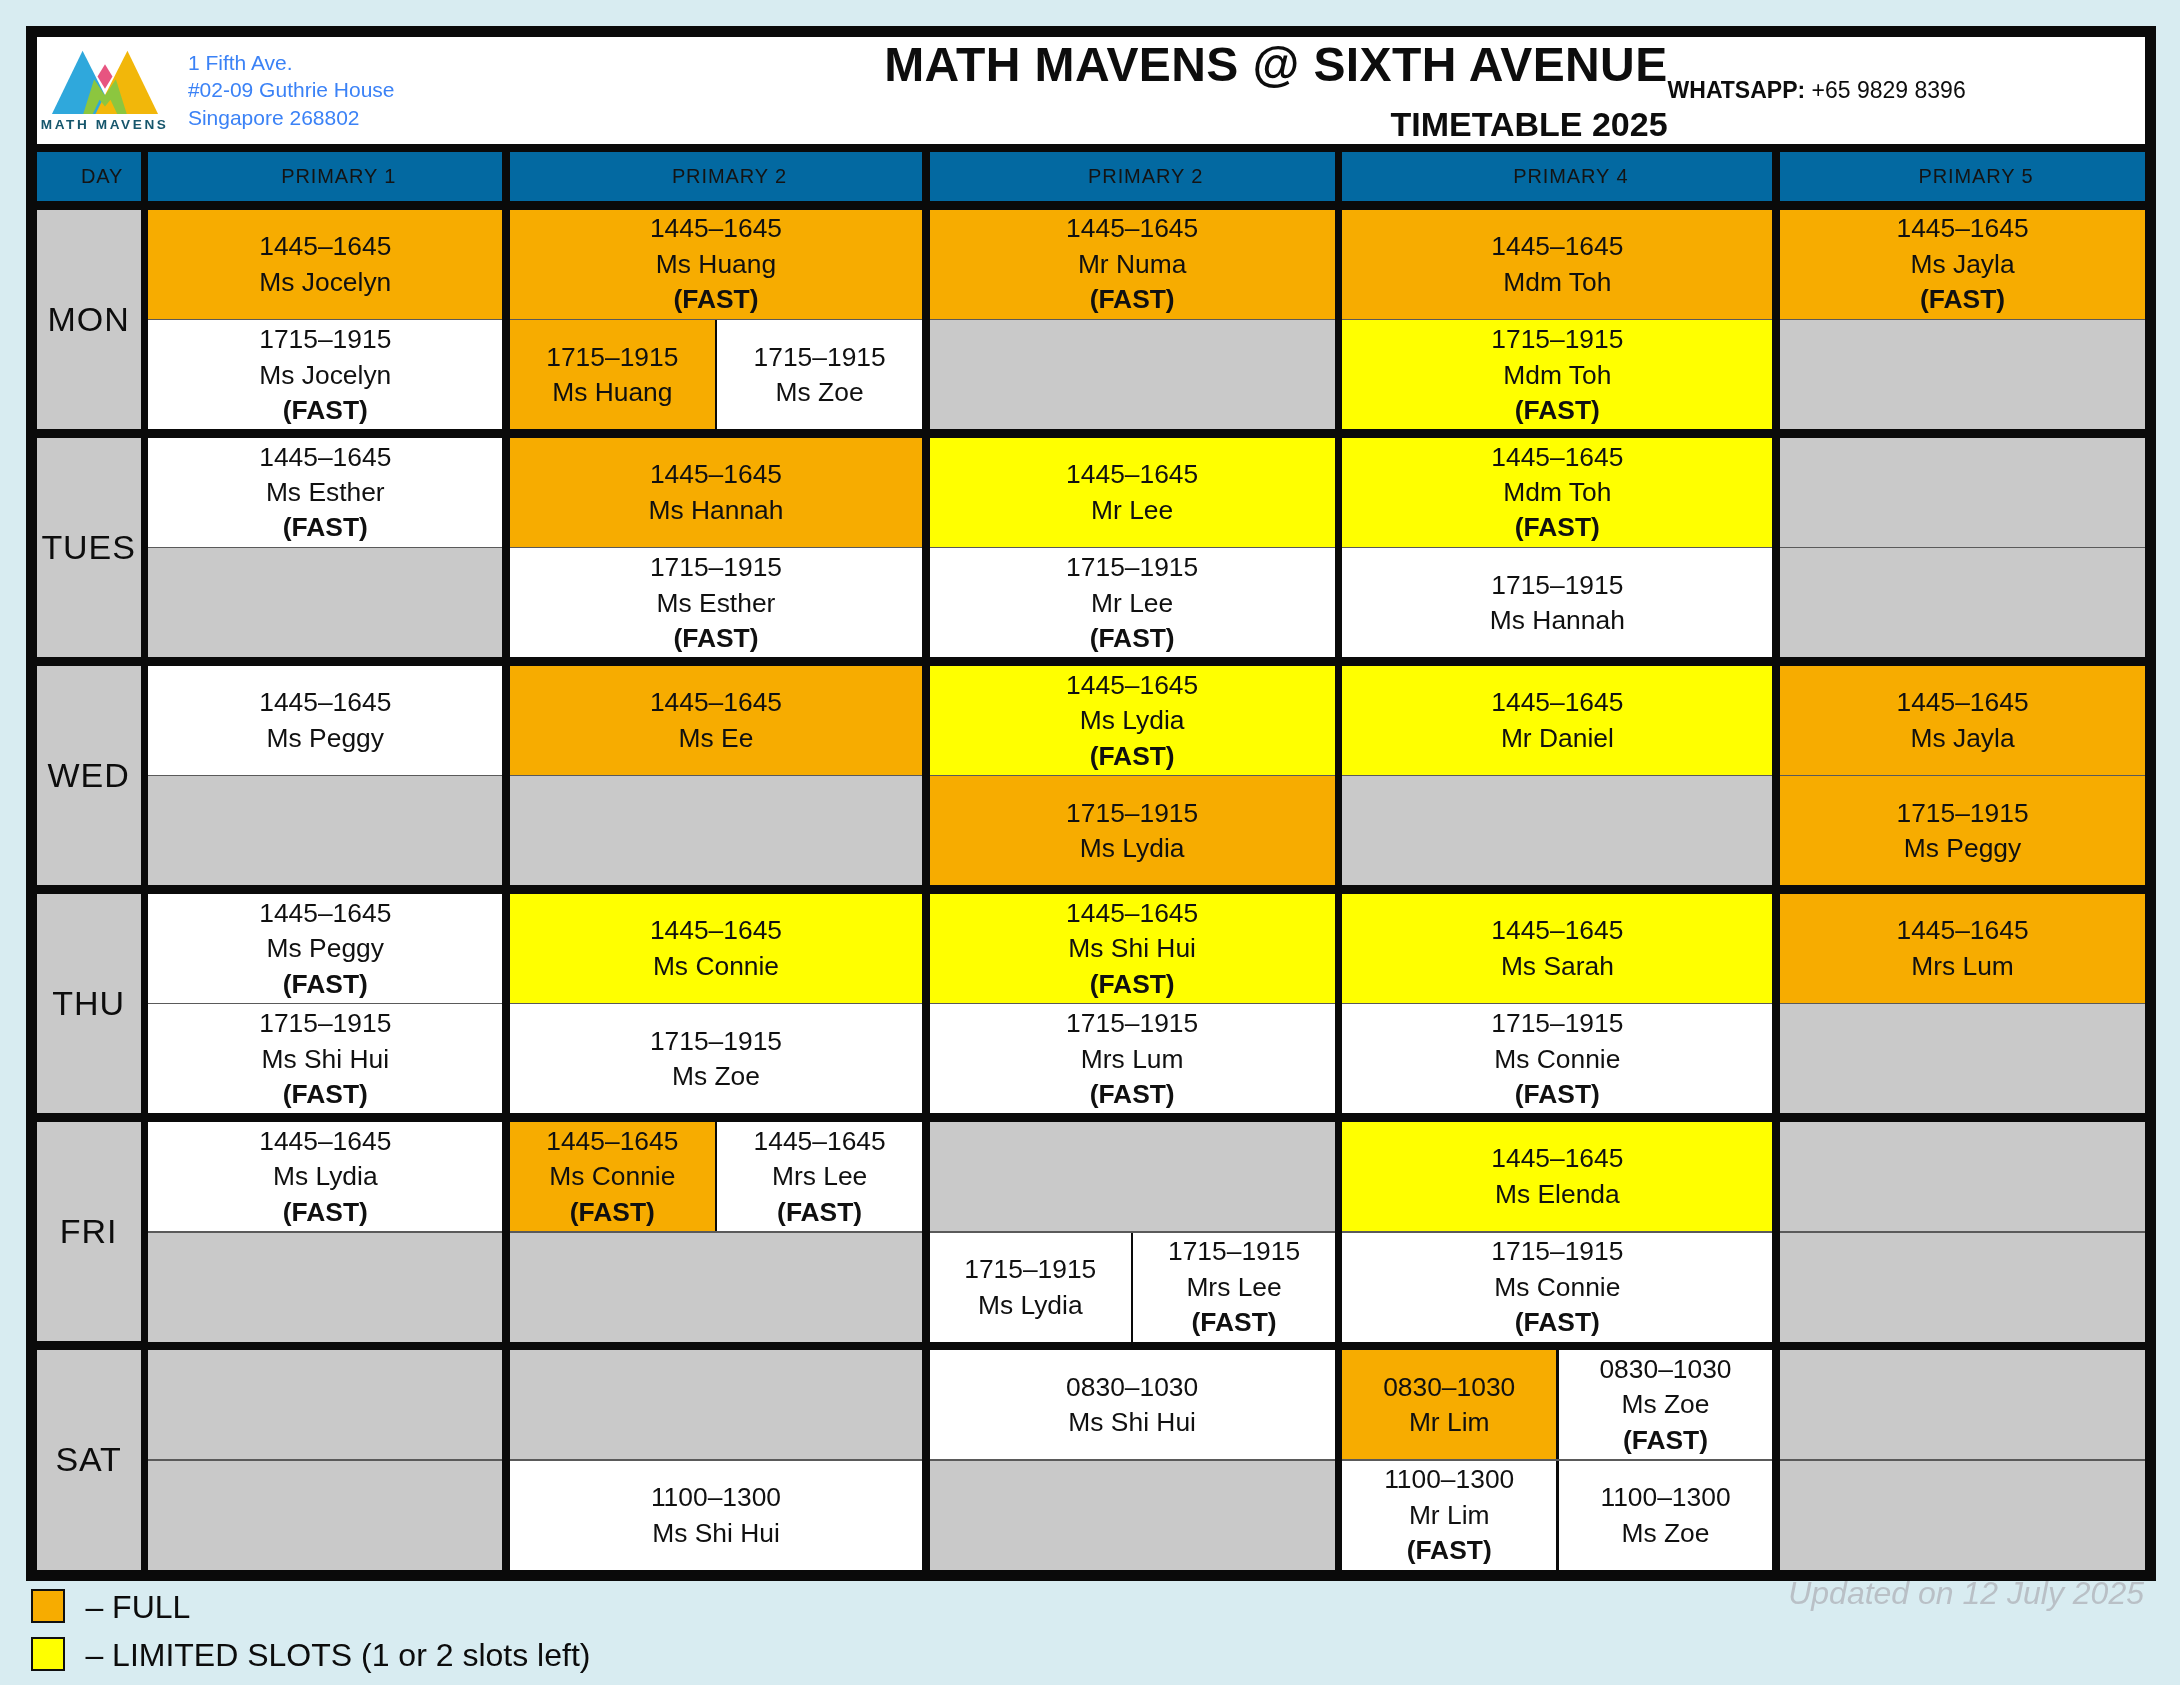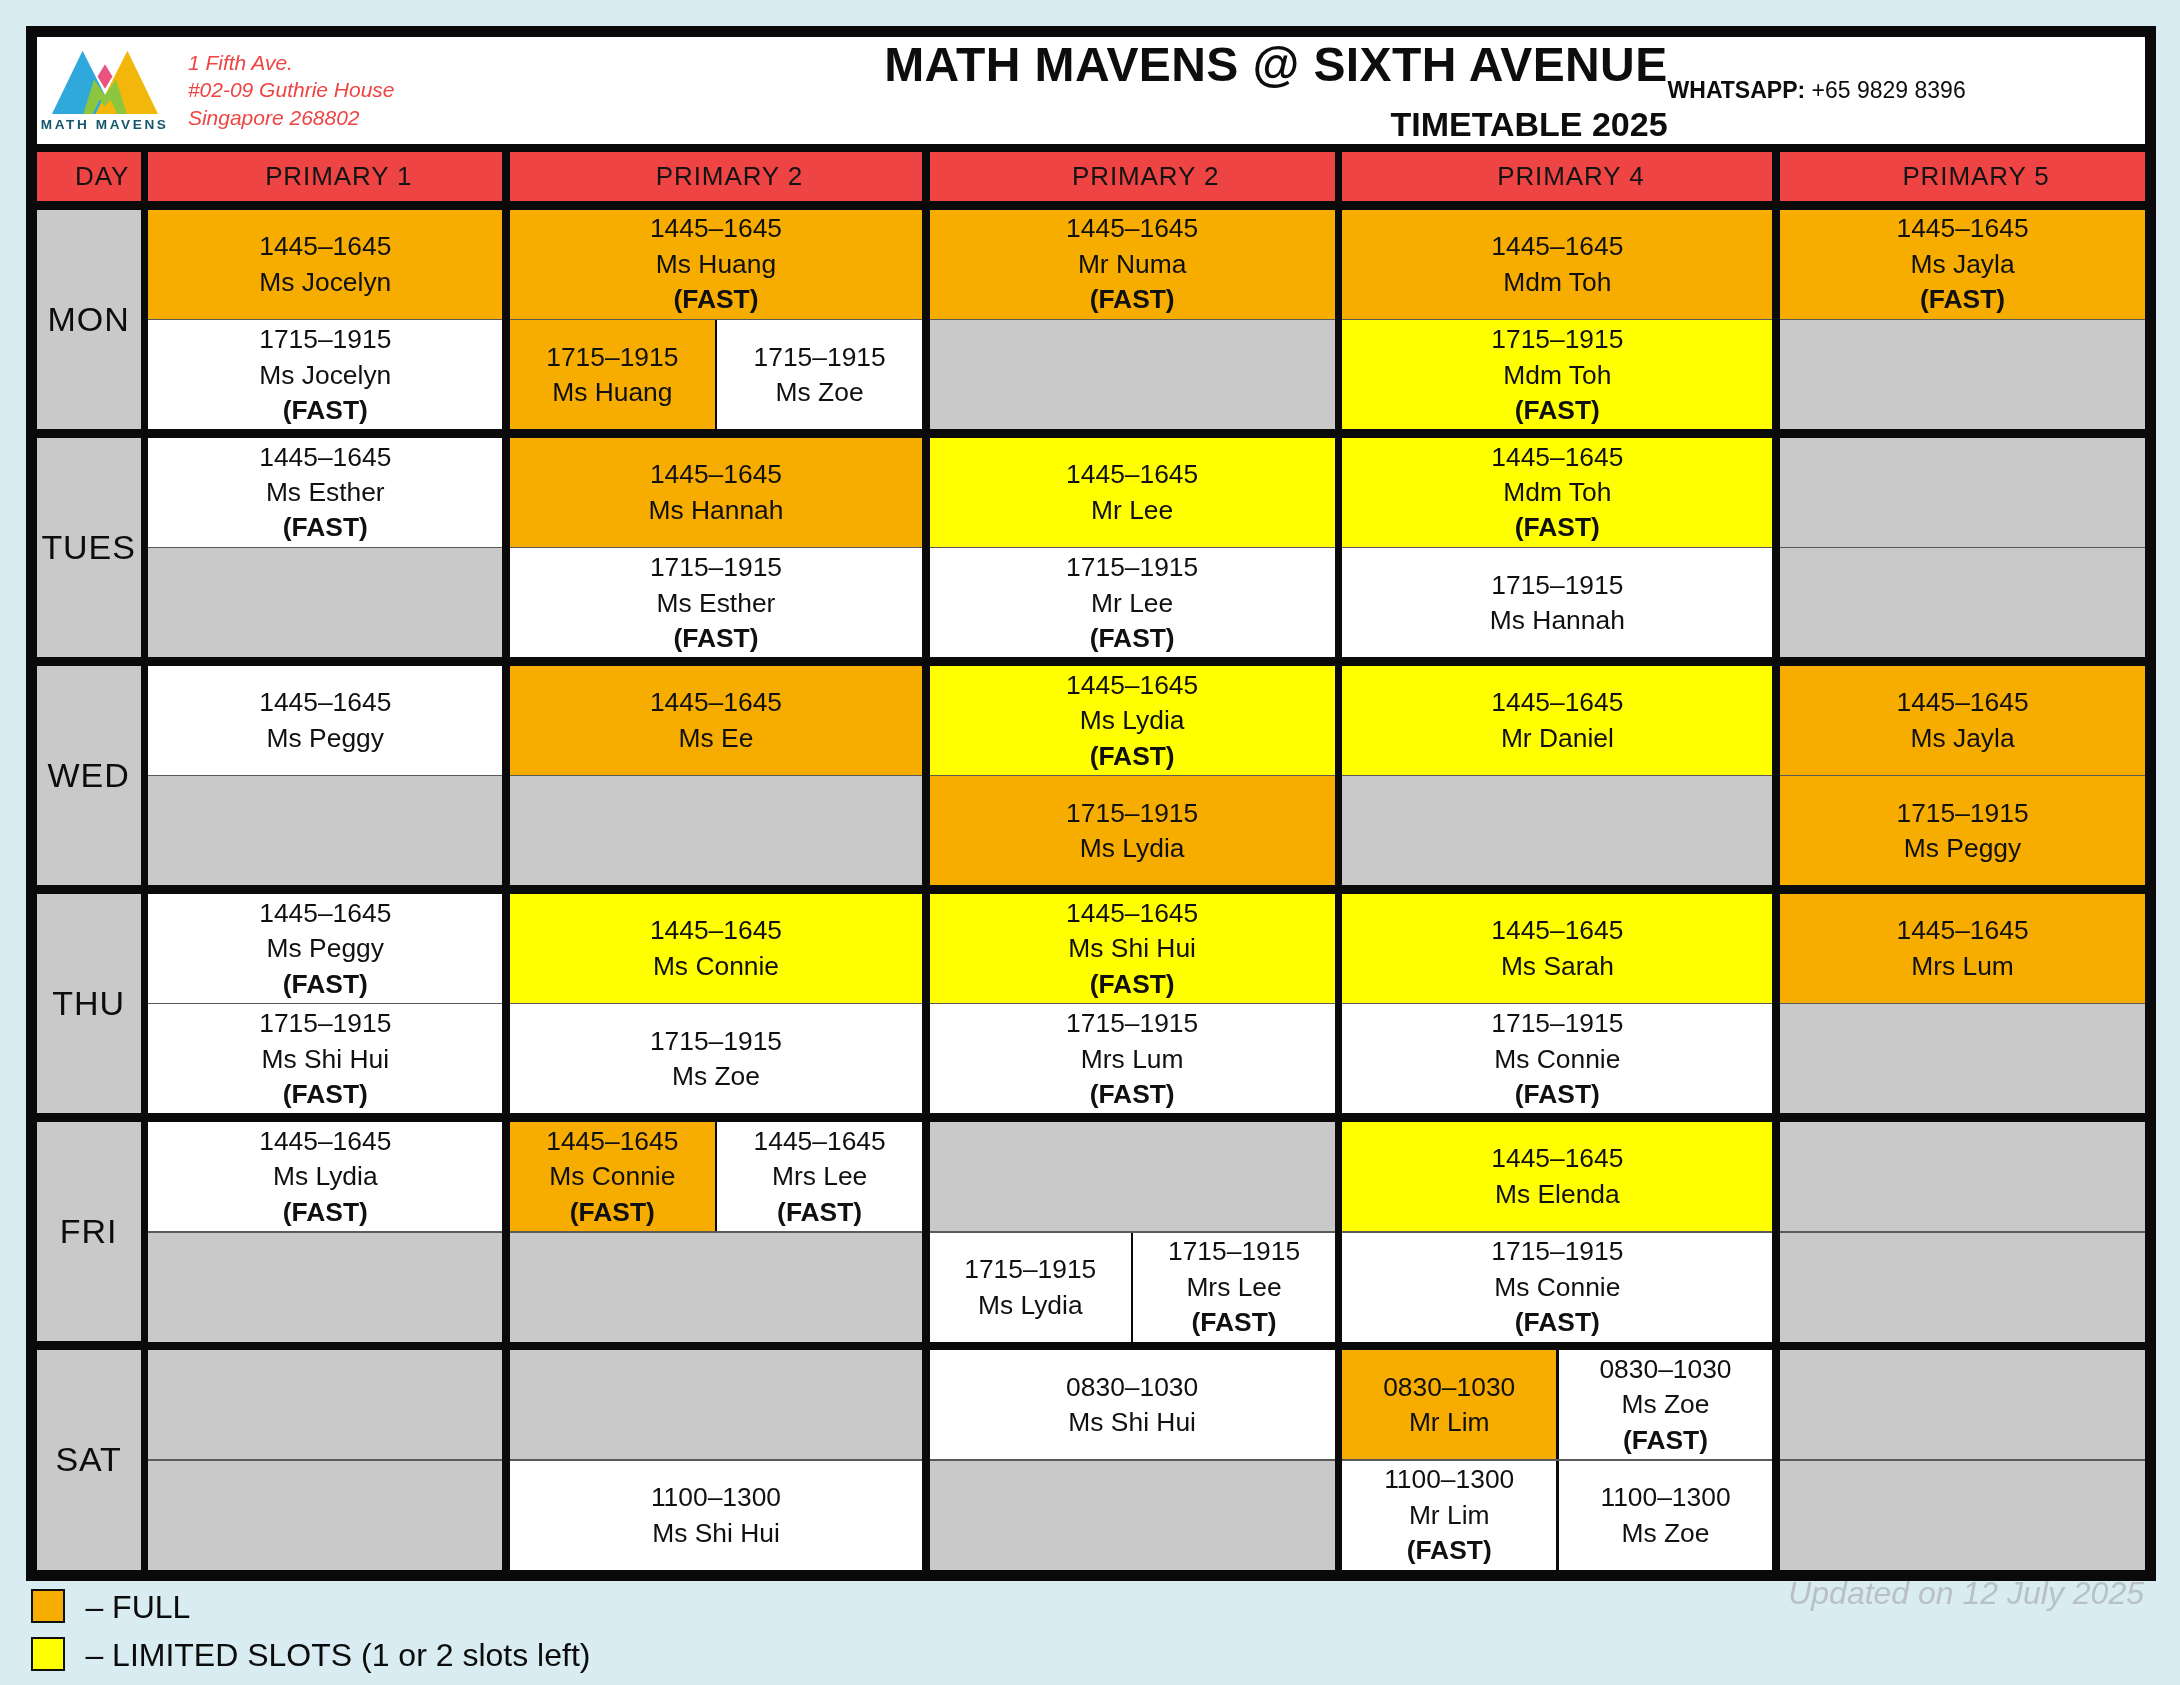--- a/index.html
+++ b/index.html
@@ -18,37 +18,37 @@
     background:#0a0a0a;
     padding:11px; box-sizing:border-box;
     display:flex; flex-direction:column; gap:8.5px;
   }
 
   
   .masthead { background:#ffffff; flex:0 0 92px; display:flex; align-items:center; }
   .logo { width:136px; margin-left:0; text-align:center; flex:0 0 auto; }
   .logo svg { display:block; margin:0 auto; }
   .logo-label { font-size:13.6px; font-weight:bold; color:#16566C; letter-spacing:2.6px; margin-top:0.9px; }
-  .addr { margin-left:15.3px; font-size:21px; line-height:1.32; color:#ef4444; flex:0 0 239px;font-style:italic; }
+  .addr { margin-left:15.3px; font-size:21px; line-height:1.32; color:#3b82f6; flex:0 0 239px; }
   .titles { flex:1 1 auto; text-align:right; }
   .title { font-size:48px; font-weight:800; letter-spacing:0.4px; }
   .subtitle { font-size:34px; font-weight:800; margin-top:13px; }
   .whatsapp { flex:0 0 477px; font-size:23px; text-align:left; }
   .whatsapp .wl { font-weight:bold; }
 
   
   .colheads, .dayrow {
     display:grid;
     grid-template-columns:104px 354px 412px 405px 430px 365px;
     gap:7.7px;
   }
   .colheads { flex:0 0 49px; }
   .hd {
-    background:#ef4444; display:flex; align-items:center; justify-content:center;
-    font-size:26px; letter-spacing:0.9px; color:#141414;padding-left:27px;
+    background:#0369a1; display:flex; align-items:center; justify-content:center;
+    font-size:20px; letter-spacing:0.9px; color:#141414;padding-left:27px;
   }
   .dayrow { flex:1 1 0; min-height:0; }
   .daycell {
     background:#C9C9C9; display:flex; align-items:center; justify-content:center;
     font-size:34px; letter-spacing:0.9px;
   }
   .col { display:flex; flex-direction:column; gap:1.7px; background:#5a5a5a; min-height:0; }
   .col > * { flex:1 1 0; min-height:0; }
   .split { display:grid; grid-template-columns:1fr 1fr; gap:2.6px; background:#0a0a0a; }
 

